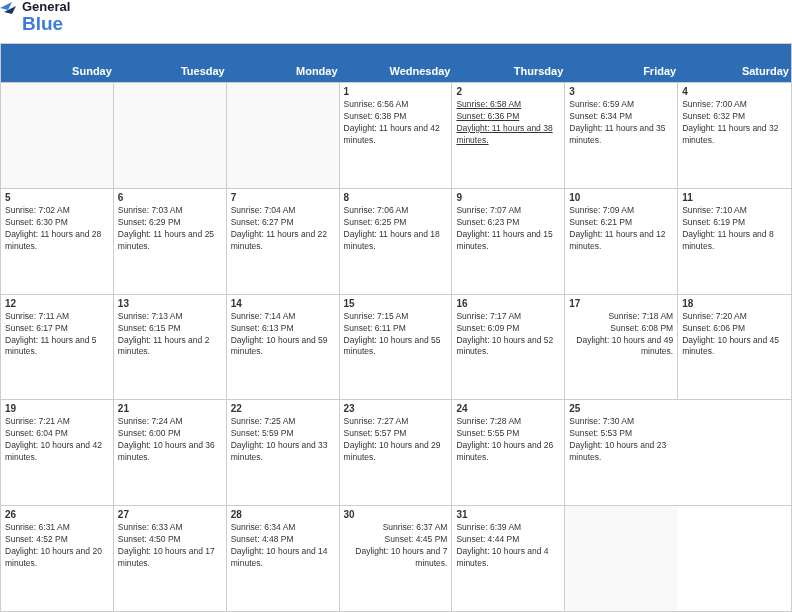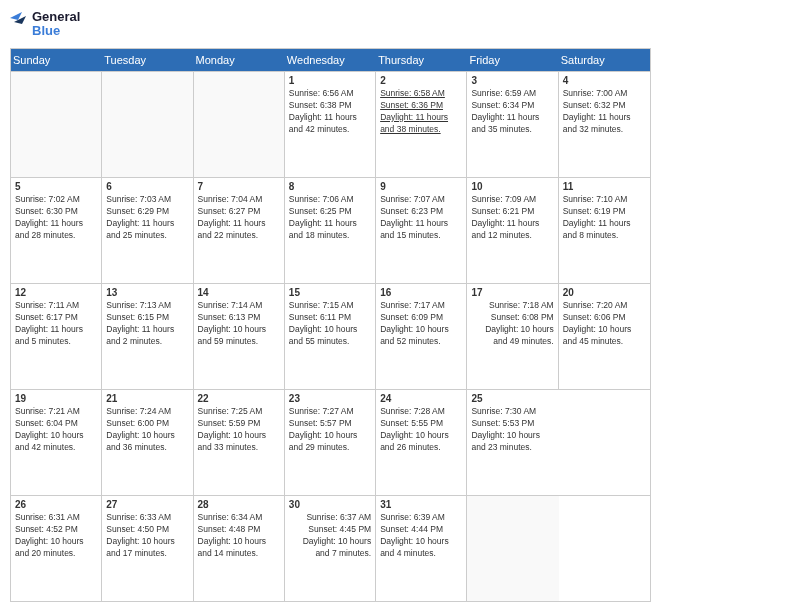--- a/index.html
+++ b/index.html
@@ -4,23 +4,23 @@
   <style>
     * { margin: 0; padding: 0; box-sizing: border-box; }
     body {
       width: 792px;
       height: 612px;
       font-family: Arial, sans-serif;
       background: #fff;
       overflow: hidden;
     }
     .page {
-      width: 661px;
+      width: 792px;
       height: 612px;
-      padding: 10px;
+      padding: 0;
       display: flex;
       flex-direction: column;
     }
     .header {
       display: flex;
       justify-content: space-between;
       align-items: flex-start;
       margin-bottom: 8px;
     }
     .logo {
@@ -46,24 +46,25 @@
       flex-direction: column;
       border: 1px solid #ccc;
     }
     .cal-header-row {
       display: grid;
       grid-template-columns: repeat(7, 1fr);
       background: #2d6db5;
     }
     .cal-header-cell {
       color: #fff;
-      text-align: left;
+      text-align: right;
       font-size: 11px;
-      font-weight: normal;
+      font-weight: bold;
       padding: 5px 2px;
+      margin-top: 16px;
     }
     .cal-body {
       flex: 1;
       display: flex;
       flex-direction: column;
     }
     .cal-row {
       display: grid;
       grid-template-columns: repeat(7, 1fr);
       flex: 1;
@@ -98,21 +99,21 @@
 <div class="page">
   <div class="header">
     <div class="logo">
         <div style="display: flex; align-items: flex-start; gap: 2px;">
           <svg width="20" height="30" viewBox="0 0 20 30">
             <polygon points="0,8 12,2 8,10" fill="#3b7dd8"></polygon>
             <polygon points="4,12 16,6 12,14" fill="#1a365d"></polygon>
           </svg>
           <div>
             <div style="font-size: 13px; font-weight: bold; color: rgb(26, 26, 46); line-height: 1.1;">General</div>
-            <div style="font-size: 13px; font-weight: bold; color: rgb(59, 125, 216); line-height: 1.1;">Blue</div>
+            <div style="font-size: 19px; font-weight: bold; color: rgb(59, 125, 216); line-height: 1.1;">Blue</div>
           </div>
         </div>
       </div>
     <div class="title-block">
       <div class="month-title"></div>
       <div class="location"></div>
     </div>
   </div>
 
   <div class="calendar">
@@ -230,21 +231,21 @@
 Sunset: 6:09 PM
 Daylight: 10 hours and 52 minutes.</div>
           </div>
           <div class="cal-cell">
             <div class="cell-day">17</div>
             <div class="cell-info" style="white-space: pre-line; text-align: right;">Sunrise: 7:18 AM
 Sunset: 6:08 PM
 Daylight: 10 hours and 49 minutes.</div>
           </div>
           <div class="cal-cell">
-            <div class="cell-day">20</div>
+            <div class="cell-day">18</div>
             <div class="cell-info" style="white-space: pre-line;">Sunrise: 7:20 AM
 Sunset: 6:06 PM
 Daylight: 10 hours and 45 minutes.</div>
           </div>
         </div>
         <div class="cal-row">
           <div class="cal-cell">
             <div class="cell-day">19</div>
             <div class="cell-info" style="white-space: pre-line;">Sunrise: 7:21 AM
 Sunset: 6:04 PM

